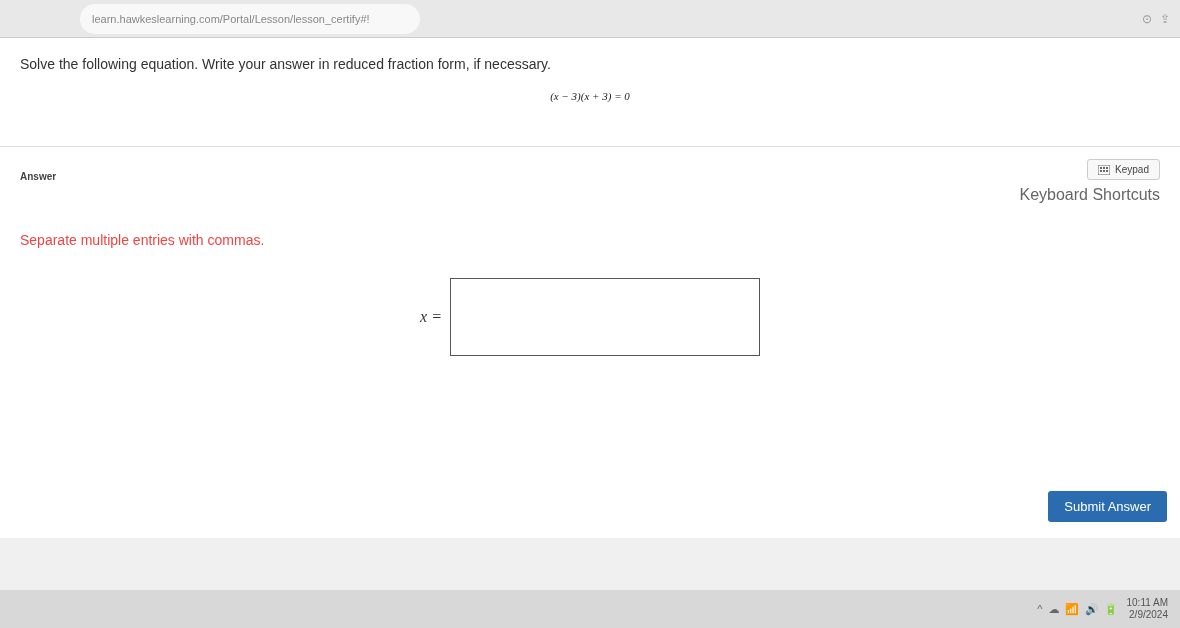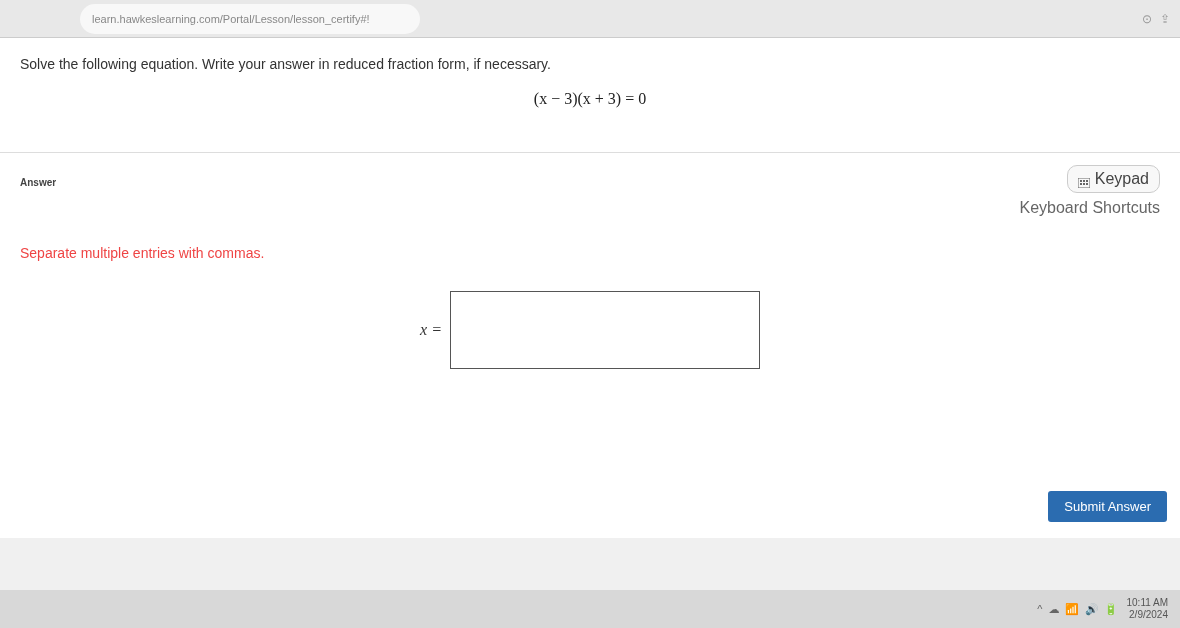--- a/index.html
+++ b/index.html
@@ -50,21 +50,22 @@
     .question-section {
       padding: 18px 20px 14px 20px;
     }
     .question-text {
       font-size: 14px;
       color: #333;
     }
     .equation {
       text-align: center;
       margin-top: 18px;
-      font-size: 16px;
+      font-size: 11px;
+      font-style: italic;
       font-family: 'Times New Roman', serif;
       color: #222;
     }
     .divider {
       border-top: 1px solid #ddd;
       margin-top: 30px;
     }
     .answer-section {
       padding: 12px 20px;
       position: relative;
@@ -80,23 +81,23 @@
       color: #444;
       margin-top: 12px;
     }
     .toolbox {
       text-align: right;
     }
     .keypad-btn {
       border: 1px solid #ccc;
       background: #f8f8f8;
       padding: 4px 10px;
-      font-size: 16px;
+      font-size: 10px;
       color: #444;
-      border-radius: 10px;
+      border-radius: 3px;
       display: inline-flex;
       align-items: center;
       gap: 5px;
       cursor: pointer;
     }
     .keypad-icon {
       width: 12px;
       height: 10px;
       display: inline-block;
     }

